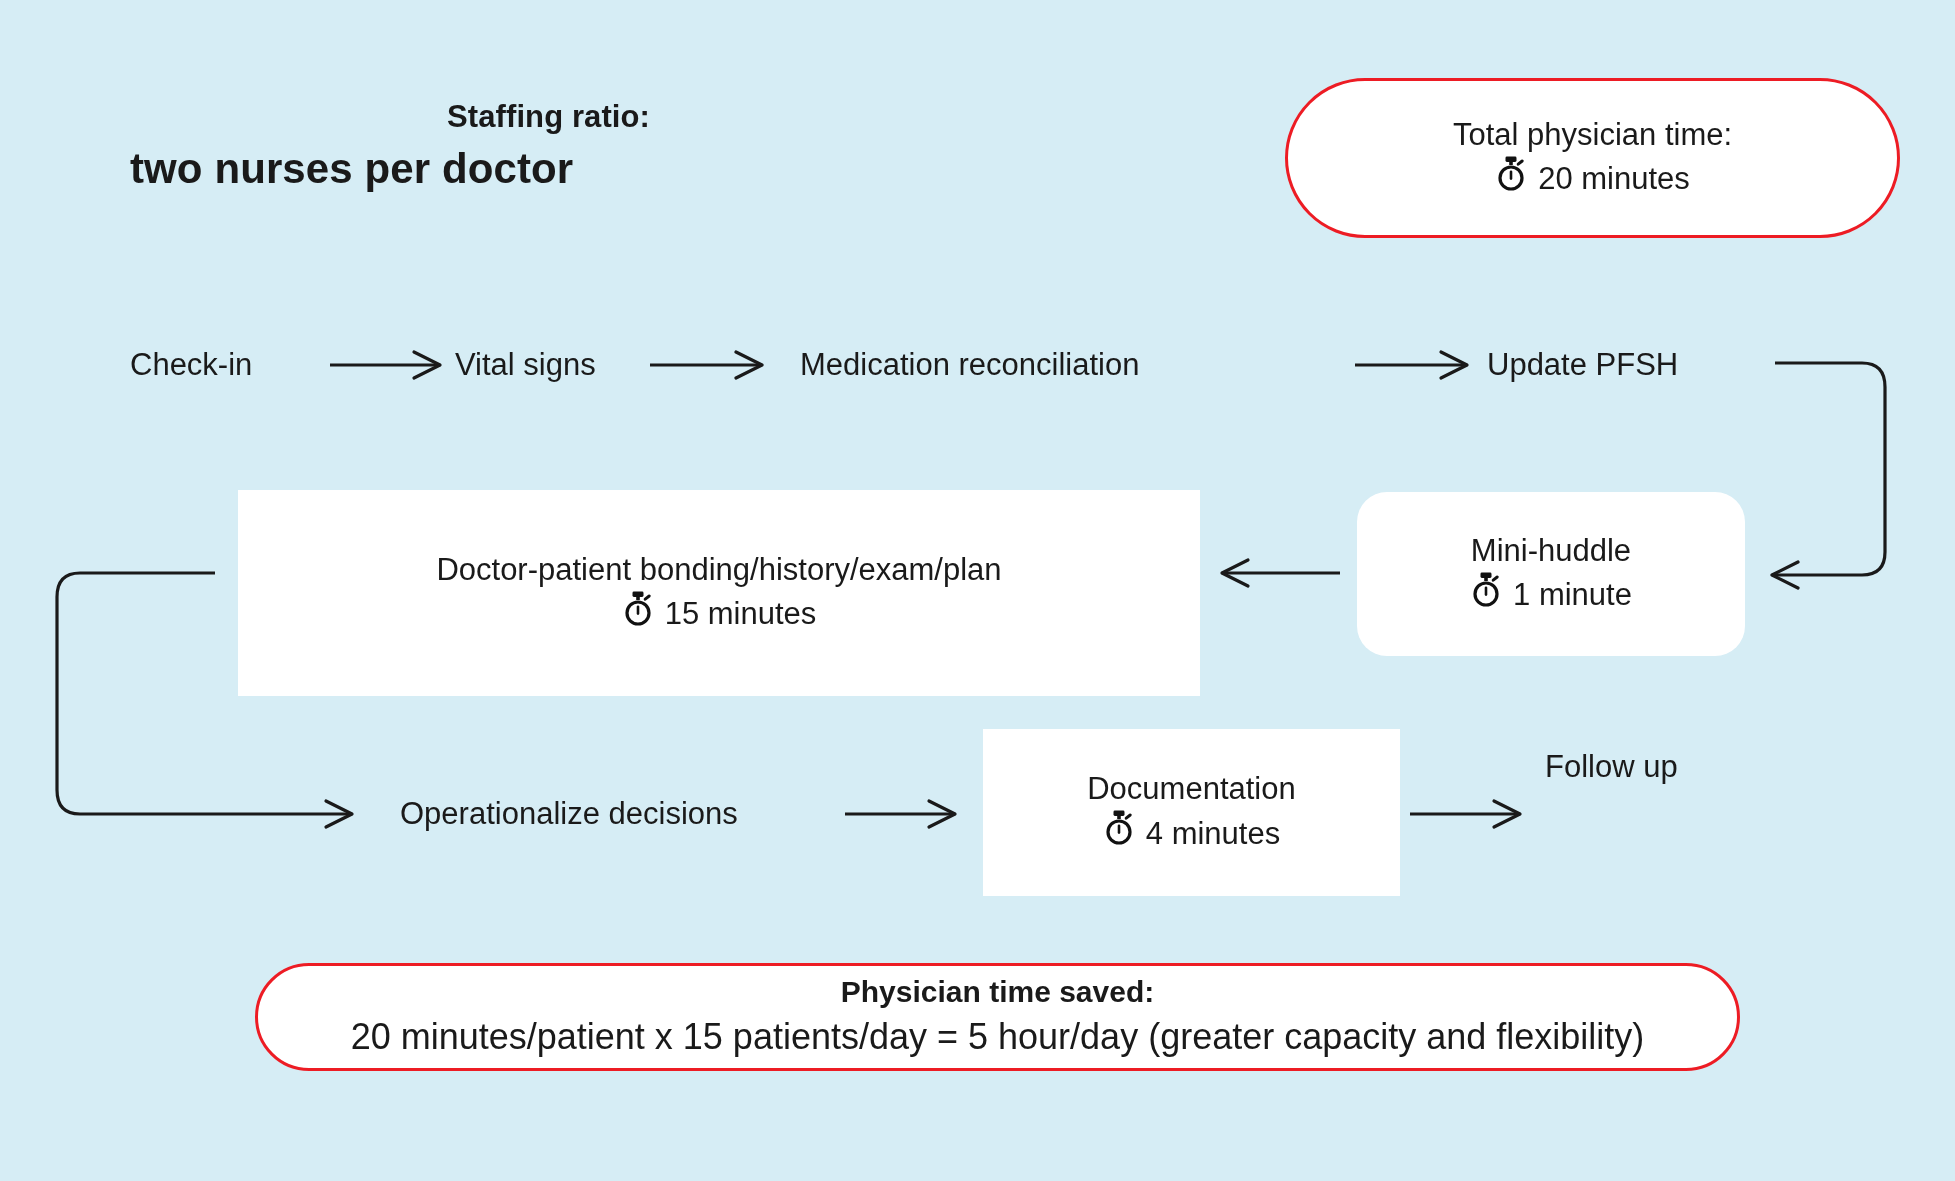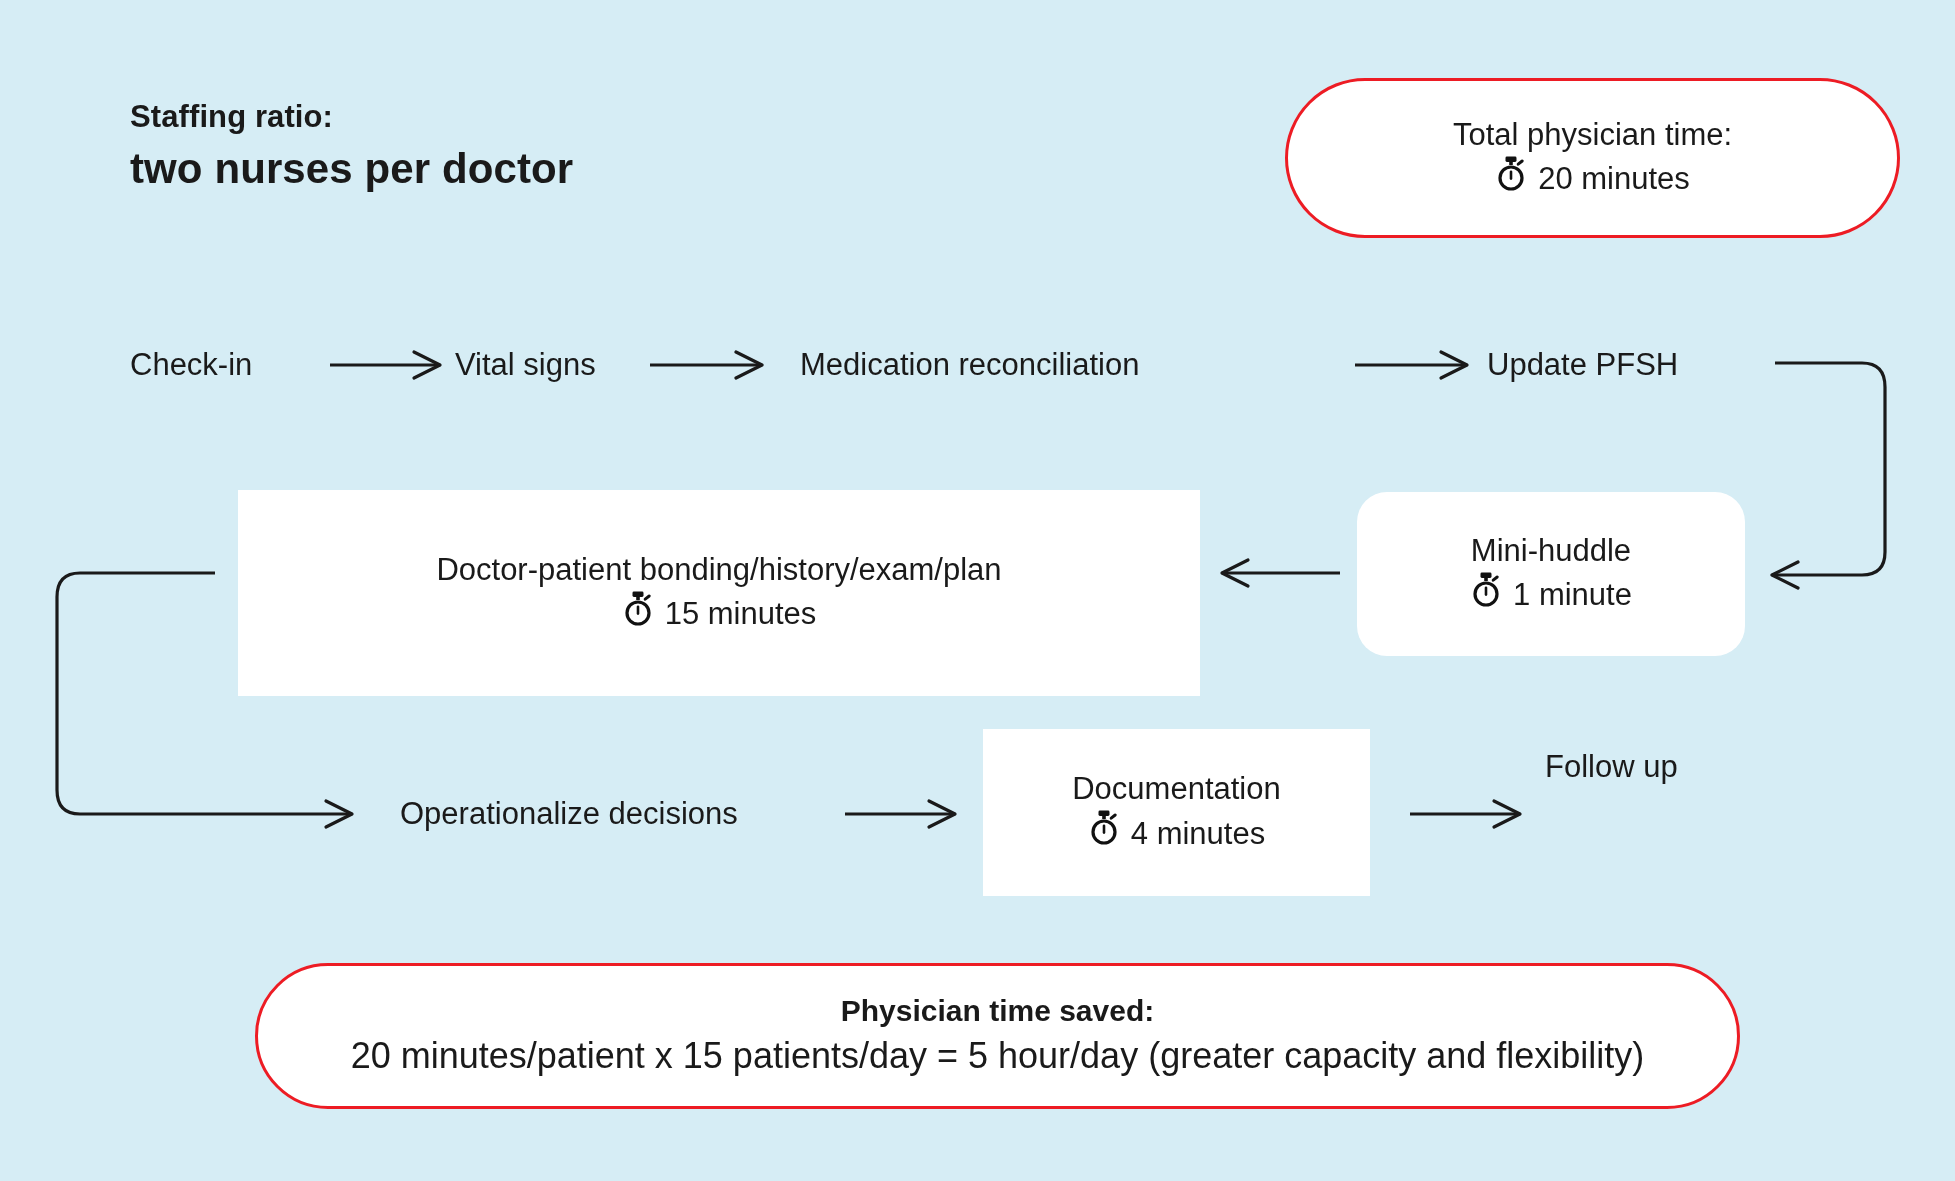--- a/index.html
+++ b/index.html
@@ -10,57 +10,57 @@
     color:#1a1a1a;
     overflow:hidden;
     position:relative;
   }
   #stage{position:absolute;left:0;top:0;width:1955px;height:1181px;}
 
   .abs{position:absolute;}
 
   
   #staffing{left:130px;top:95px;width:520px;}
-  #staffing .ttl{font-size:31px;font-weight:bold;line-height:1.42;letter-spacing:.1px;}
+  #staffing .ttl{font-size:31px;font-weight:bold;line-height:1.42;letter-spacing:.1px;text-align:right;}
   #staffing .sub{font-size:42px;font-weight:bold;line-height:1.42;letter-spacing:.1px;}
 
   
   .pill{
     background:#ffffff;
     border:3px solid #ed1c24;
     border-radius:999px;
     box-sizing:border-box;
     display:flex;flex-direction:column;
     align-items:center;justify-content:center;
   }
   #pill-top{left:1285px;top:78px;width:615px;height:160px;}
   #pill-top .l1{font-size:31px;line-height:1.33;}
   #pill-top .l2{font-size:31px;line-height:1.33;display:flex;align-items:center;gap:11px;}
 
-  #pill-bottom{left:255px;top:963px;width:1485px;height:146px;}
+  #pill-bottom{left:255px;top:963px;width:1485px;height:108px;}
   #pill-bottom .l1{font-size:30px;font-weight:bold;line-height:1.36;}
   #pill-bottom .l2{font-size:36px;line-height:1.36;}
 
   
   .flowlabel{font-size:31px;white-space:nowrap;line-height:1;}
 
   
   .wbox{
     background:#ffffff;
     box-sizing:border-box;
     display:flex;flex-direction:column;
     align-items:center;justify-content:center;
     text-align:center;
   }
   .wbox .l1{font-size:31px;line-height:1.34;white-space:nowrap;}
   .wbox .l2{font-size:31px;line-height:1.34;display:flex;align-items:center;gap:11px;white-space:nowrap;}
 
   #box-bonding{left:238px;top:490px;width:962px;height:206px;}
   #box-huddle{left:1357px;top:492px;width:388px;height:164px;border-radius:30px;}
-  #box-doc{left:983px;top:729px;width:387px;height:167px;}
+  #box-doc{left:983px;top:729px;width:417px;height:167px;}
 
   
   .sw{display:inline-block;vertical-align:middle;flex:0 0 auto;}
 
   
   #links{position:absolute;left:0;top:0;width:1955px;height:1181px;pointer-events:none;}
 </style>
 </head>
 <body>
 

